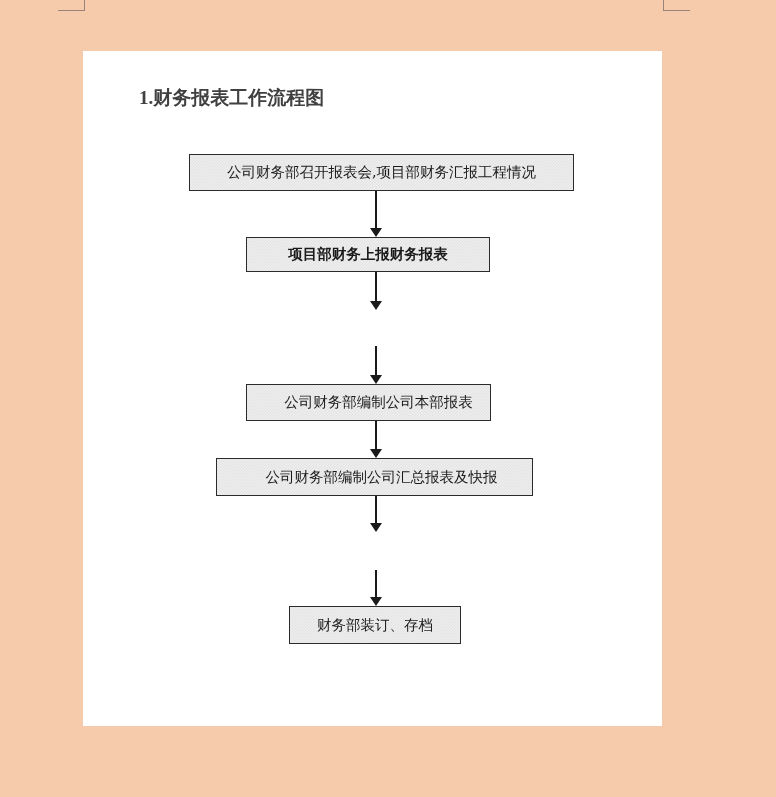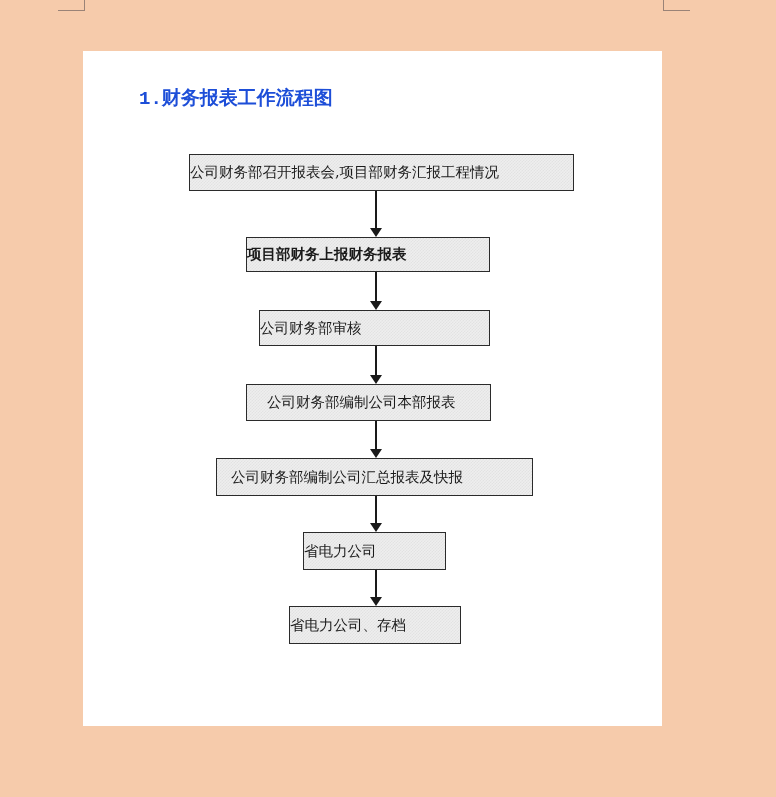--- a/index.html
+++ b/index.html
@@ -48,24 +48,24 @@
     height: 675px;
     background: #ffffff;
   }
 
   .page-title {
     position: absolute;
     left: 56px;
     top: 34px;
     font-size: 19px;
     font-weight: bold;
-    color: #1d4ed8;
+    color: #404040;
     letter-spacing: 0px;
     white-space: nowrap;
-    font-family: Liberation Mono, monospace;
+    font-family: Liberation Serif, serif;
   }
 
   
   .flow {
     position: absolute;
     left: 0;
     top: 0;
     width: 579px;
     height: 675px;
   }
@@ -76,20 +76,21 @@
     border: 1px solid #2b2b2b;
     
     background-color: #eeeeee;
     background-image:
       linear-gradient(45deg, #e2e2e2 25%, transparent 25%, transparent 75%, #e2e2e2 75%),
       linear-gradient(45deg, #e2e2e2 25%, transparent 25%, transparent 75%, #e2e2e2 75%);
     background-size: 3px 3px;
     background-position: 0 0, 1.5px 1.5px;
     display: flex;
     align-items: center;
+    justify-content: center;
     color: #1a1a1a;
     font-size: 14.5px;
     line-height: 1;
     white-space: nowrap;
     font-family: "DejaVu Serif", "Liberation Serif", serif;
   }
 
   .connector {
     position: absolute;
     width: 0;
@@ -144,29 +145,23 @@
       <div class="connector" style="left: 292px; top: 519px; height: 36px;">
         <div class="stem" style="height: 29px;"></div>
         <div class="head" style="top: 27px;"></div>
       </div>
       <div class="node" style="left: 106px; top: 103px; width: 385px; height: 37px;">
         <span>公司财务部召开报表会,项目部财务汇报工程情况</span>
       </div>
       <div class="node" style="left: 163px; top: 186px; width: 244px; height: 35px; font-weight: bold;">
         <span>项目部财务上报财务报表</span>
       </div>
-      <div class="node" style="left: 176px; top: 259px; width: 231px; height: 36px;">
-        <span>公司财务部审核</span>
-      </div>
       <div class="node" style="left: 163px; top: 333px; width: 245px; height: 37px; padding-left: 20px;">
         <span>公司财务部编制公司本部报表</span>
       </div>
       <div class="node" style="left: 133px; top: 407px; width: 317px; height: 38px; padding-left: 14px;">
         <span>公司财务部编制公司汇总报表及快报</span>
       </div>
-      <div class="node" style="left: 220px; top: 481px; width: 143px; height: 38px;">
-        <span>省电力公司</span>
-      </div>
       <div class="node" style="left: 206px; top: 555px; width: 172px; height: 38px;">
-        <span>省电力公司、存档</span>
+        <span>财务部装订、存档</span>
       </div>
     </div>
 </div>
 
 </body></html>

